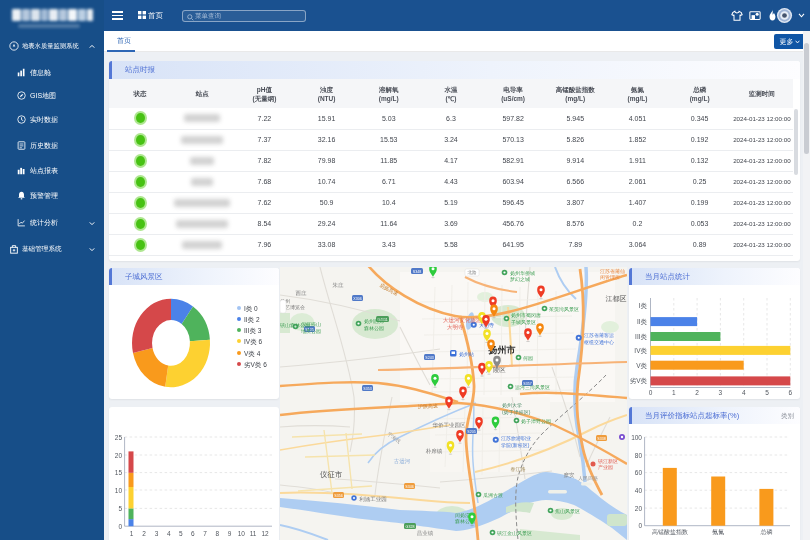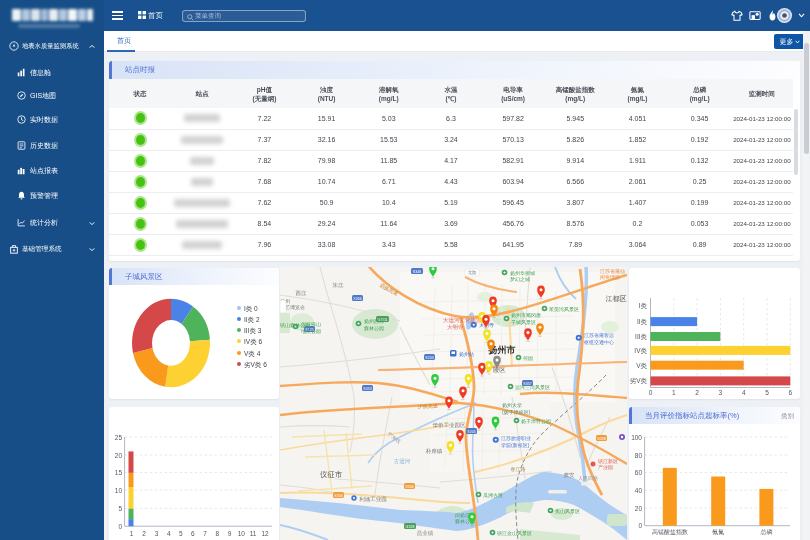--- a/index.html
+++ b/index.html
@@ -691,20 +691,21 @@
   <g transform="translate(192,250)">
           <ellipse cy="8.6" rx="1.8" ry="0.7" fill="rgba(60,60,60,0.22)"></ellipse>
           <path d="M0,7.8 C-2.9,3.3 -3.8,2.4 -3.8,-0.35 A3.8,4.2 0 1 1 3.8,-0.35 C3.8,2.4 2.9,3.3 0,7.8 Z" fill="#2ecc3d"></path>
           <circle r="1.5" cy="-0.35" fill="#fff"></circle>
         </g>
   </g>
   <rect x="0" y="33" width="6" height="13" rx="2" fill="#fff" stroke="#ddd" stroke-width="0.5"></rect>
 </svg>
 </div>
 <div id="rp1" class="panel">
+  <div class="phead">当月站点统计</div>
   <svg width="171" height="114" style="position:absolute;left:0;top:17px" viewBox="0 0 171 114">
     <g transform="translate(0,-17)">
     <g stroke="#ddd" stroke-width="0.7" stroke-dasharray="2.5,2.5">
       <line x1="44.8" y1="30" x2="44.8" y2="119.5"></line>
           <line x1="68.1" y1="30" x2="68.1" y2="119.5"></line>
           <line x1="91.4" y1="30" x2="91.4" y2="119.5"></line>
           <line x1="114.7" y1="30" x2="114.7" y2="119.5"></line>
           <line x1="138" y1="30" x2="138" y2="119.5"></line>
           <line x1="161.3" y1="30" x2="161.3" y2="119.5"></line>
     </g>

